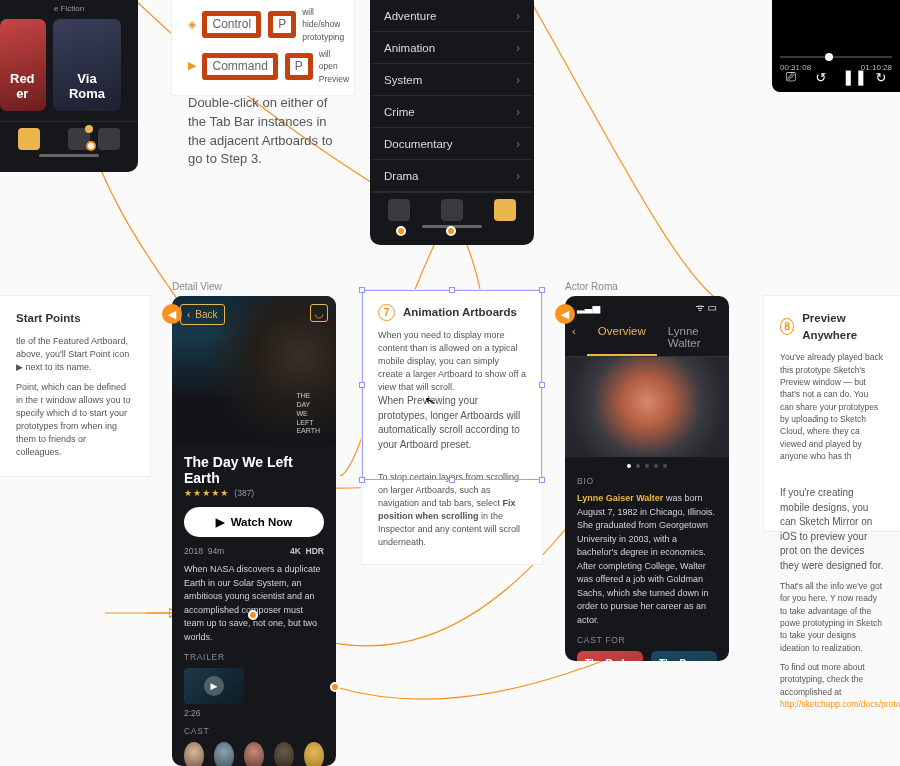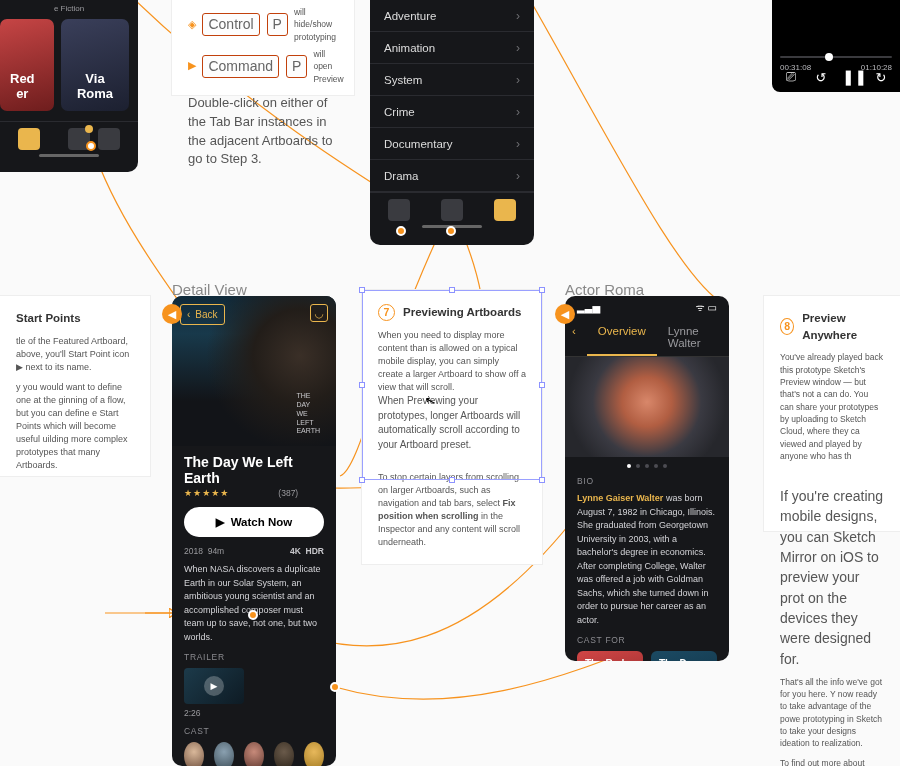--- a/index.html
+++ b/index.html
@@ -2,29 +2,29 @@
 <html><head>
 <meta charset="utf-8">
 <style>
   * { box-sizing: border-box; margin: 0; padding: 0; }
   html, body { width: 900px; height: 766px; background: #fafafa; font-family: -apple-system, "Helvetica Neue", Arial, sans-serif; overflow: hidden; position: relative; }
   .abs { position: absolute; }
   .phone { background:#16171a; border-radius:10px; overflow:hidden; color:#fff; }
   .card { background:#ffffff; padding:14px 16px; font-size:10px; color:#555; line-height:1.45; box-shadow:0 0 0 1px #eee; }
   .card h3 { font-size:11.5px; font-weight:700; color:#333; margin-bottom:8px; display:flex; align-items:center; gap:8px; }
   .step-num { width:17px; height:17px; border-radius:50%; border:1.3px solid #f7931e; color:#f7931e; font-size:10.5px; display:inline-flex; align-items:center; justify-content:center; font-weight:600; }
-  .kbd { display:inline-block; border:1px solid #c2410c; border-radius:3px; padding:0 5px; font-size:14px; color:#666; background:#fdfdfd; margin:0 1px; }
+  .kbd { display:inline-block; border:5px solid #c2410c; border-radius:3px; padding:0 5px; font-size:12px; color:#666; background:#fdfdfd; margin:0 1px; }
   .link { color:#f7931e; }
   .genre-row { height:32px; display:flex; align-items:center; justify-content:space-between; padding:0 14px; font-size:11.5px; color:#ddd; border-bottom:1px solid #2a2b30; cursor:pointer; }
   .chev { color:#6d6d72; font-size:12px; }
   .tabbar { display:flex; align-items:center; justify-content:space-between; padding:6px 18px 2px; border-top:1px solid #2a2b30; }
   .tab-icon { width:22px; height:22px; border-radius:4px; display:block; }
   .home-ind { width:60px; height:3px; background:#666; border-radius:3px; margin:2px auto 4px; }
   .tile { position:relative; border-radius:7px; overflow:hidden; display:flex; align-items:flex-end; padding:10px; color:#fff; font-size:13px; font-weight:700; }
-  .artboard-label { position:absolute; top:-15px; left:0; font-size:15px; color:#888; }
+  .artboard-label { position:absolute; top:-15px; left:0; font-size:10px; color:#888; }
   .hotspot { position:absolute; width:10px; height:10px; border-radius:50%; background:#fff; border:2px solid #f7931e; }
   .hotspot.solid { background:#f7931e; border:2px solid #fff; }
   .orange-chev { width:20px; height:20px; border-radius:50%; background:#f7931e; color:#fff; display:flex; align-items:center; justify-content:center; font-size:11px; }
   .video-bar { position:absolute; background:#000; color:#999; font-size:10px; }
   .video-controls { display:flex; align-items:center; justify-content:space-between; padding:4px 10px 6px; }
   .vicon { width:18px; text-align:center; color:#fff; font-size:13px; }
   .status-bar { height:22px; display:flex; align-items:center; justify-content:space-between; padding:0 12px; font-size:10px; color:#fff; }
   .sig { display:flex; gap:3px; align-items:center; }
   .pill { font-size:10px; color:#eab64d; display:flex; align-items:center; gap:5px; padding:4px 6px; border:1px solid #eab64d; border-radius:3px; }
   .tabsel { display:flex; border-bottom:1px solid #333; }
@@ -70,21 +70,21 @@
       </marker>
     </defs>
   <path d="M 310 80 L 344 80" marker-end="url(#arr)"></path>
   <path d="M 145 613 L 175 613" marker-end="url(#arr)"></path>
   <path d="M 510 477 L 535 477" marker-end="url(#arr)"></path>
 </svg>
 
 <div class="abs phone" style="left:0;top:0;width:138px;height:172px;border-radius:0 0 10px 0;text-align:center;">
   <div style="font-size:8px;color:#9a9a9e;padding:4px 6px 6px;">e Fiction</div>
   <div style="display:flex;gap:7px;padding:0 0 0 0;">
-    <div class="tile" style="width:54px;height:92px;background:linear-gradient(165deg,#c64545,#6e1d1d);">
+    <div class="tile" style="width:46px;height:92px;background:linear-gradient(165deg,#c64545,#6e1d1d);">
       <div><span>Red</span><br><span>er</span></div>
     </div>
     <div class="tile" style="width:68px;height:92px;background:linear-gradient(165deg,#3a3f5a,#1c2030);">
       <div>Via Roma</div>
     </div>
   </div>
   <div class="tabbar" style="margin-top:10px;">
     <span class="tab-icon" style="background:#eab64d;"></span>
     <span style="flex:1"></span>
     <span class="tab-icon" style="background:#3a3b40;position:relative;">
@@ -162,40 +162,40 @@
     <span class="vicon">⎚</span>
     <span class="vicon">↺</span>
     <span class="vicon" style="font-size:15px;">❚❚</span>
     <span class="vicon">↻</span>
   </div>
 </div>
 
 <div class="abs card" style="left:0;top:296px;width:150px;height:180px;border-left:none;">
   <h3>Start Points</h3>
   <p style="font-size:9px;margin-bottom:7px;">tle of the Featured Artboard, above, you'll Start Point icon ▶ next to its name.</p>
-  <p style="font-size:9px;">y you would want to define one at the ginning of a flow, but you can define e Start Points which will become useful uilding more complex prototypes that many Artboards.</p>
+  <p style="font-size:9px;margin-bottom:7px;">Point, which can be defined in the r window allows you to specify which d to start your prototypes from when ing them to friends or colleagues.</p>
 </div>
 
 <div class="abs" style="left:172px;top:296px;">
   <span class="artboard-label">Detail View</span>
   <div class="abs orange-chev" style="left:-10px;top:8px;z-index:3;">◀</div>
   <div class="phone" style="width:164px;height:470px;position:relative;">
     <div class="hero-grad" style="height:150px;position:relative;">
       <div style="position:absolute;top:8px;left:8px;" class="pill">
         <span>‹</span>
           <span>Back</span>
       </div>
       <div style="position:absolute;top:8px;right:8px;width:18px;height:18px;border:1.3px solid #eab64d;border-radius:3px;display:flex;align-items:center;justify-content:center;color:#eab64d;font-size:11px;">◡</div>
       <div style="position:absolute;right:16px;bottom:10px;font-size:7px;color:#c8c8cc;text-align:left;line-height:1.25;">THE<br>DAY<br>WE<br>LEFT<br>EARTH</div>
     </div>
     <div style="padding:8px 12px 0;">
       <div style="font-size:14px;font-weight:700;">The Day We Left Earth</div>
       <div style="display:flex;align-items:center;gap:5px;margin-top:2px;">
         <span class="star">★★★★★</span>
-        <span style="font-size:8.5px;color:#9a9a9e;margin-left:44px;">(387)</span>
+        <span style="font-size:8.5px;color:#9a9a9e;">(387)</span>
       </div>
       <div class="watch-btn" style="margin-top:9px;">
         <span>▶</span>
           <span>Watch Now</span>
       </div>
       <div style="display:flex;justify-content:space-between;font-size:8.5px;color:#9a9a9e;margin-top:9px;">
         <span><span>2018</span>&nbsp;&nbsp;<span>94m</span></span>
         <span><b style="color:#c8c8cc;">4K</b>&nbsp;&nbsp;<b style="color:#c8c8cc;">HDR</b></span>
       </div>
       <p style="font-size:9px;line-height:1.5;margin-top:7px;color:#d4d4d8;">When NASA discovers a duplicate Earth in our Solar System, an ambitious young scientist and an accomplished composer must team up to save, not one, but two worlds.</p>
@@ -225,21 +225,21 @@
     <div class="sel-handle" style="left:177px;top:-3px;"></div>
   <div class="sel-handle" style="left:-3px;top:187px;"></div>
     <div class="sel-handle" style="left:177px;top:187px;"></div>
   <div class="sel-handle" style="left:87px;top:-3px;"></div>
     <div class="sel-handle" style="left:87px;top:187px;"></div>
   <div class="sel-handle" style="left:-3px;top:92px;"></div>
     <div class="sel-handle" style="left:177px;top:92px;"></div>
   <div class="card" style="width:180px;">
     <h3>
         <span class="step-num">7</span>
-        <span>Previewing Artboards</span>
+        <span>Animation Artboards</span>
       </h3>
     <p style="font-size:9px;">When you need to display more content than is allowed on a typical mobile display, you can simply create a larger Artboard to show off a view that will scroll.</p>
     <p style="font-size:10px;margin-bottom:19px;">When Previewing your prototypes, longer Artboards will automatically scroll according to your Artboard preset.</p>
     <p style="font-size:9px;"><span>To stop certain layers from scrolling on larger Artboards, such as navigation and tab bars, select </span><b>Fix position when scrolling</b><span> in the Inspector and any content will scroll underneath.</span></p>
   </div>
   <div style="position:absolute;left:63px;top:103px;font-size:13px;color:#000;transform:rotate(-15deg);">↖</div>
 </div>
 
 <div class="abs" style="left:565px;top:296px;">
   <span class="artboard-label">Actor Roma</span>
@@ -282,16 +282,16 @@
     </div>
   </div>
 </div>
 
 <div class="abs card" style="left:764px;top:296px;width:136px;height:235px;border-right:none;">
   <h3>
       <span class="step-num">8</span>
       <span>Preview Anywhere</span>
     </h3>
   <p style="font-size:8.5px;margin-bottom:7px;">You've already played back this prototype Sketch's Preview window — but that's not a can do. You can share your prototypes by uploading to Sketch Cloud, where they ca viewed and played by anyone who has th</p>
-  <p style="font-size:14px;margin-bottom:7px;margin-top:24px;">If you're creating mobile designs, you can Sketch Mirror on iOS to preview your prot on the devices they were designed for.</p>
+  <p style="font-size:10px;margin-bottom:7px;margin-top:24px;">If you're creating mobile designs, you can Sketch Mirror on iOS to preview your prot on the devices they were designed for.</p>
   <p style="font-size:8.5px;margin-bottom:7px;">That's all the info we've got for you here. Y now ready to take advantage of the powe prototyping in Sketch to take your designs ideation to realization.</p>
   <p style="font-size:8.5px;"><span>To find out more about prototyping, check the accomplished at </span><span class="link">http://sketchapp.com/docs/prototyping</span>.</p>
 </div>
 
 </body></html>

